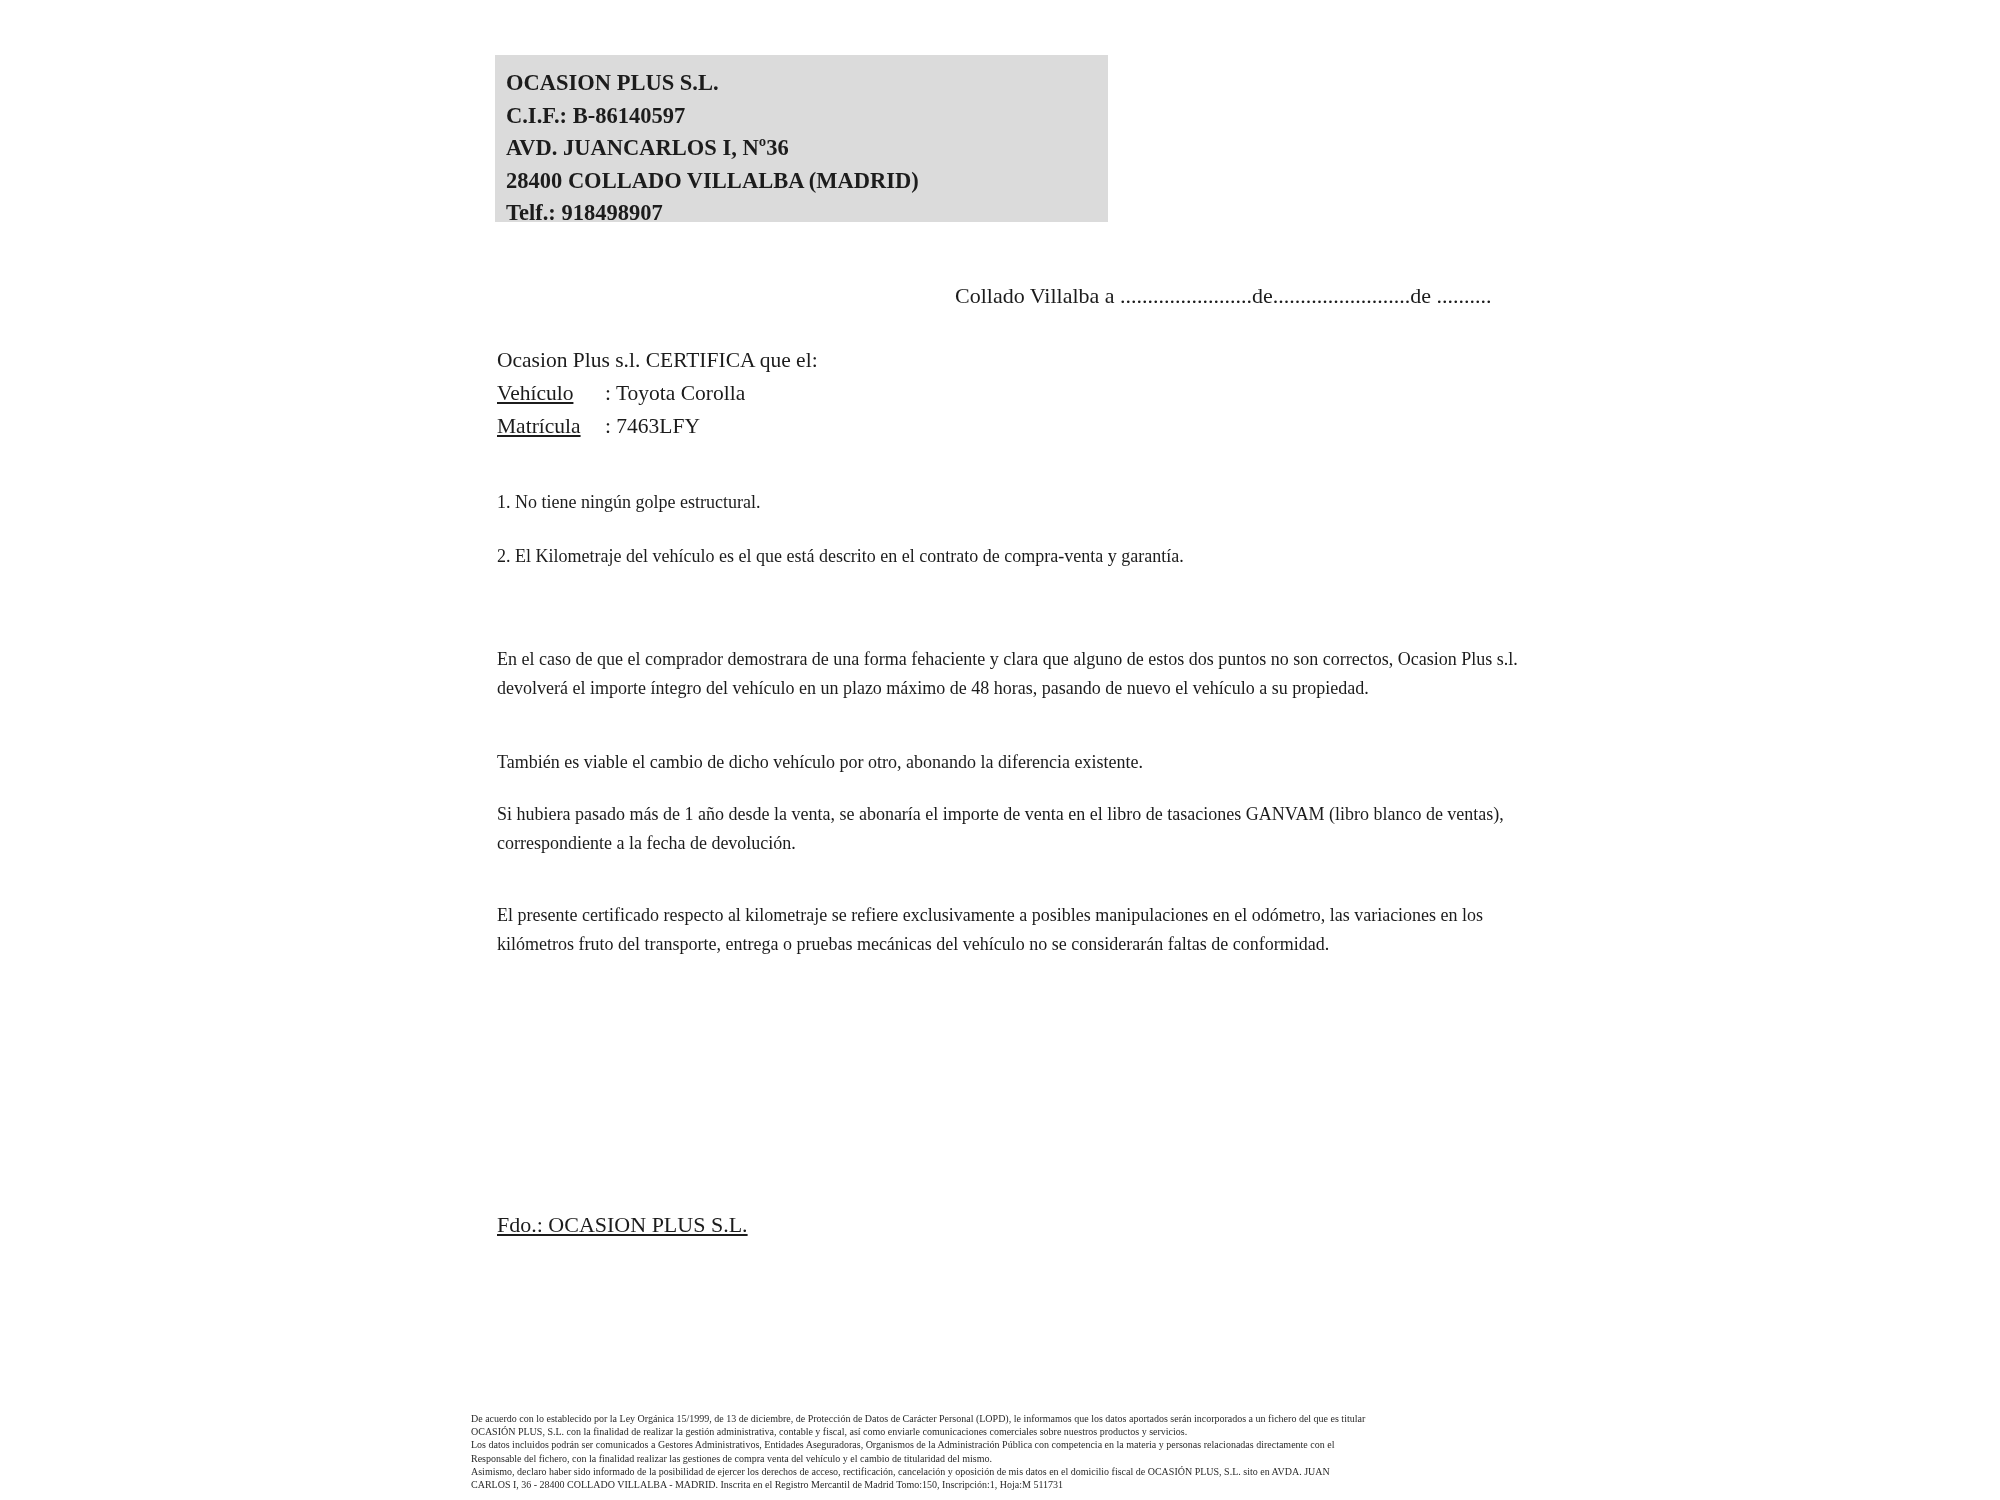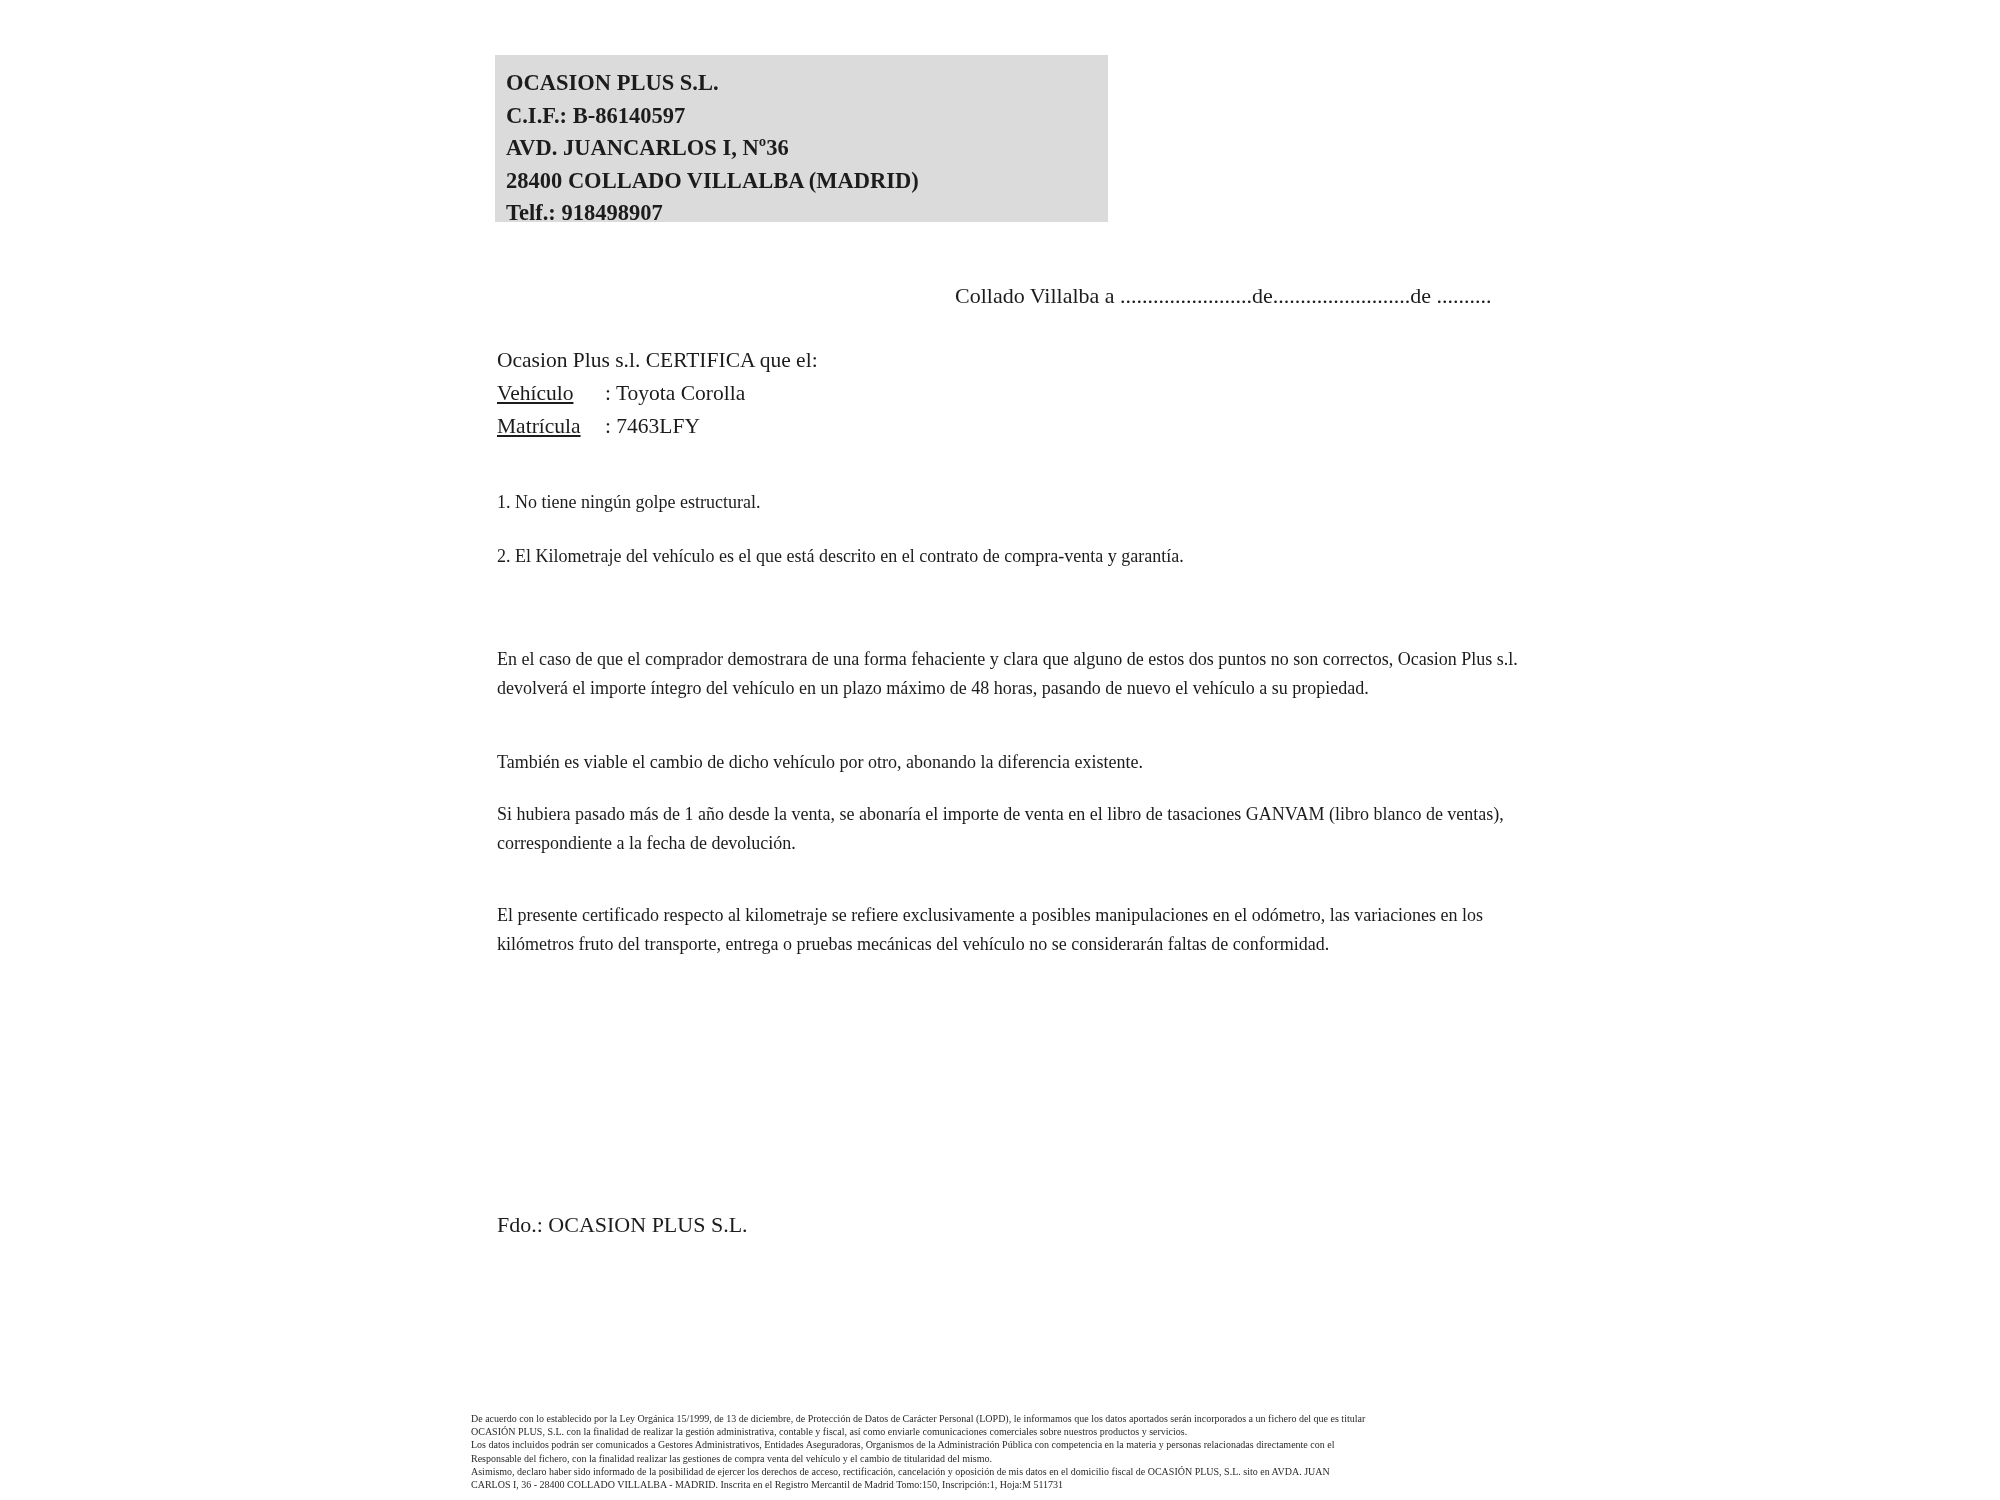--- a/index.html
+++ b/index.html
@@ -56,20 +56,21 @@
   .point-2 { top: 542px; }
   .para-1  { top: 645px; }
   .para-2  { top: 748px; }
   .para-3  { top: 800px; }
   .para-4  { top: 901px; }
   .signature {
     position: absolute;
     left: 497px;
     top: 1212px;
     font-size: 22px;
+    text-decoration: underline;
   }
   .fine-print {
     position: absolute;
     left: 471px;
     top: 1412px;
     width: 1060px;
     font-size: 10px;
     line-height: 13.2px;
     color: #2a2a2a;
     white-space: nowrap;

